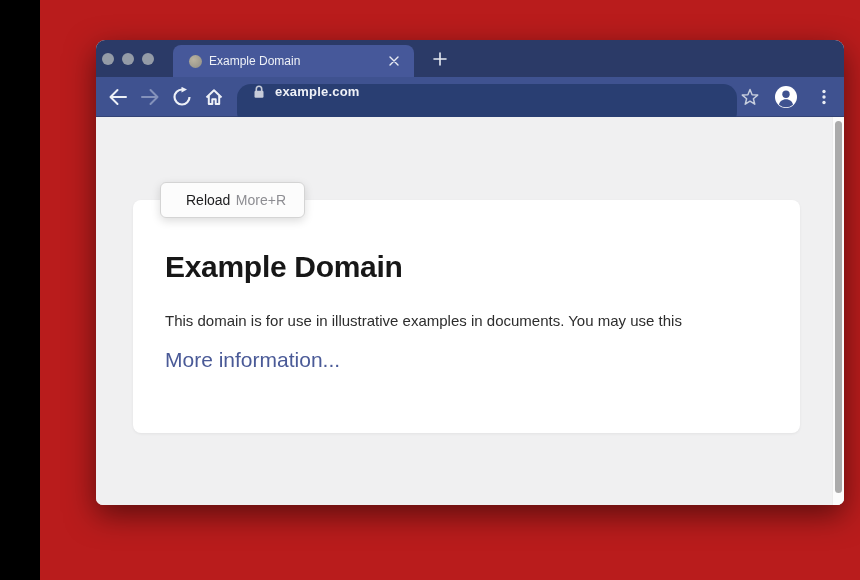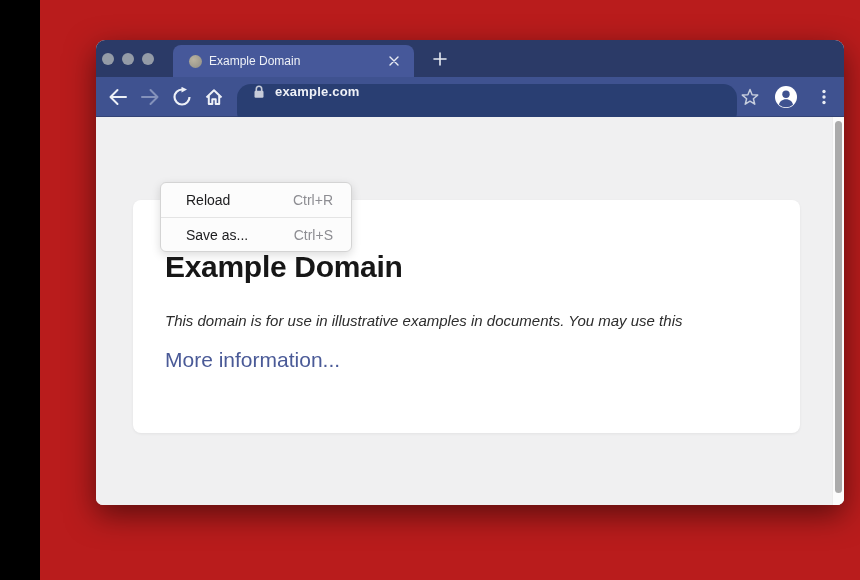--- a/index.html
+++ b/index.html
@@ -37,25 +37,25 @@
   .lock-btn { width: 16px; height: 16px; margin-left: 14px; background: none; border: none; padding: 0;
     display: flex; align-items: center; justify-content: center; }
   .url-text { margin-left: 8px; font-size: 13px; font-weight: bold; color: #eef1f7; letter-spacing: 0.2px; }
 
   
   .content { position: relative; height: 388px; background: #f0f0f1; }
   .card { position: absolute; left: 37px; top: 83px; width: 667px; height: 233px; background: #ffffff;
     border-radius: 8px; box-shadow: 0 1px 3px rgba(0,0,0,0.06); padding: 50px 32px 0 32px; }
   .page-heading { font-size: 30px; font-weight: bold; color: #171717; letter-spacing: -0.3px; }
   .page-paragraph { margin-top: 26px; font-size: 15px; line-height: 21px; color: #2d2d2d; }
-  .page-paragraph span { display: block; font-style: italic; }
+  .page-paragraph span { display: block; }
   .page-link { display: inline-block; margin-top: 17px; font-size: 21px; color: #4a5a97; text-decoration: none; }
 
   
-  .context-menu { position: absolute; left: 64px; top: 65px; width: 192px; background: #fcfcfc;
+  .context-menu { position: absolute; left: 64px; top: 65px; width: 145px; background: #fcfcfc;
     border: 1px solid #d4d4d4; border-radius: 6px; box-shadow: 0 3px 10px rgba(0,0,0,0.14); overflow: hidden; }
   .menu-item { height: 34px; display: flex; align-items: center; justify-content: space-between;
     padding: 0 18px 0 25px; background: none; border: none; width: 100%; font-family: inherit; }
   .menu-item + .menu-item { border-top: 1px solid #e4e4e4; }
   .menu-label { font-size: 14px; color: #1c1c1e; }
   .menu-shortcut { font-size: 14px; color: #8d8d92; }
 
   
   .scrollbar-track { position: absolute; right: 0; top: 0; width: 12px; height: 388px;
     background: #fbfbfb; border-left: 1px solid #ececec; }
@@ -172,25 +172,21 @@
         <h1 class="page-heading">Example Domain</h1>
         <p class="page-paragraph">
           <span>This domain is for use in illustrative examples in documents. You may use this</span>
         </p>
         <a href="#" class="page-link">More information...</a>
       </div>
 
       <div class="context-menu">
         <button class="menu-item">
           <span class="menu-label">Reload</span>
-          <span class="menu-shortcut">Ctrl+R</span>
-        </button>
-        <button class="menu-item">
-          <span class="menu-label">Save as...</span>
-          <span class="menu-shortcut">Ctrl+S</span>
+          <span class="menu-shortcut">More+R</span>
         </button>
       </div>
 
       <div class="scrollbar-track">
         <div class="scrollbar-thumb"></div>
       </div>
     </div>
 
   </div>
 </div>

